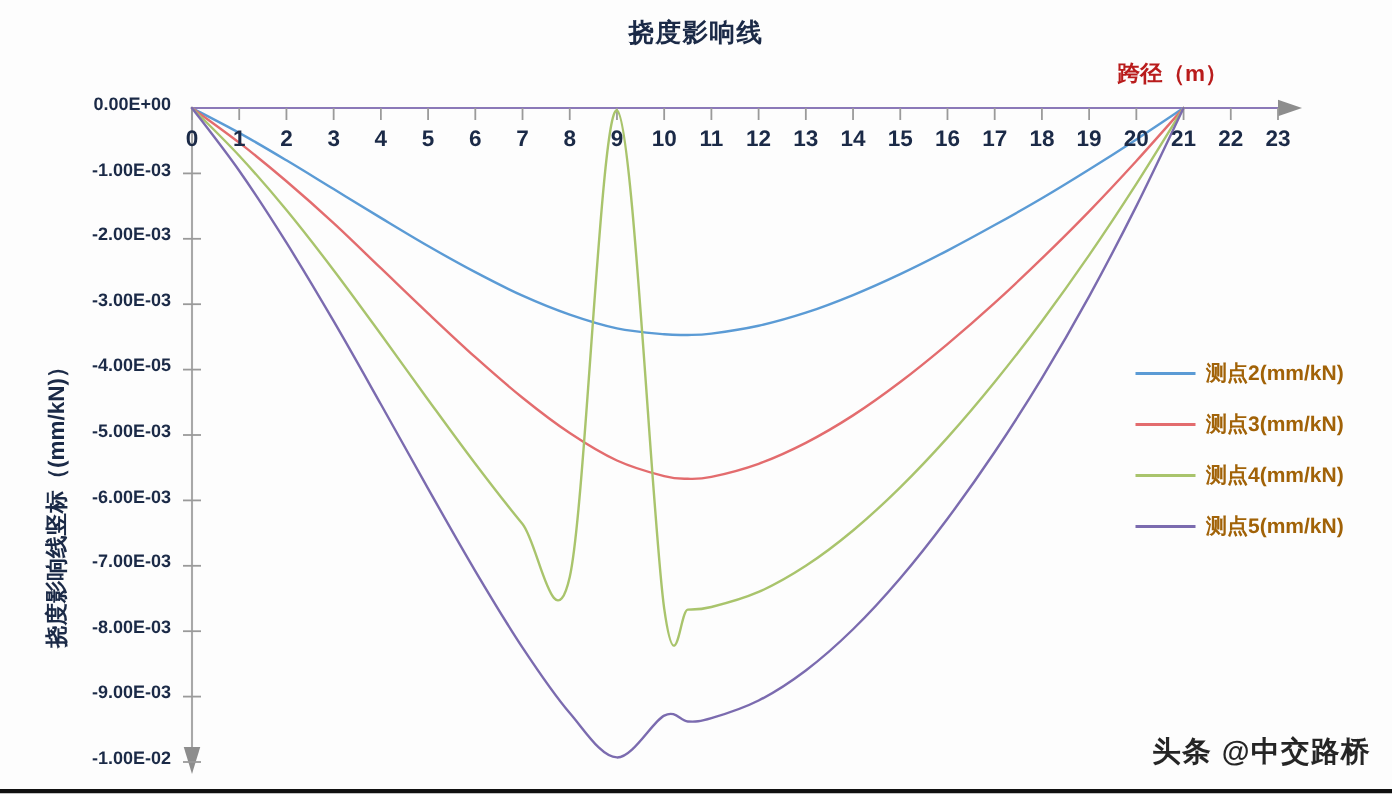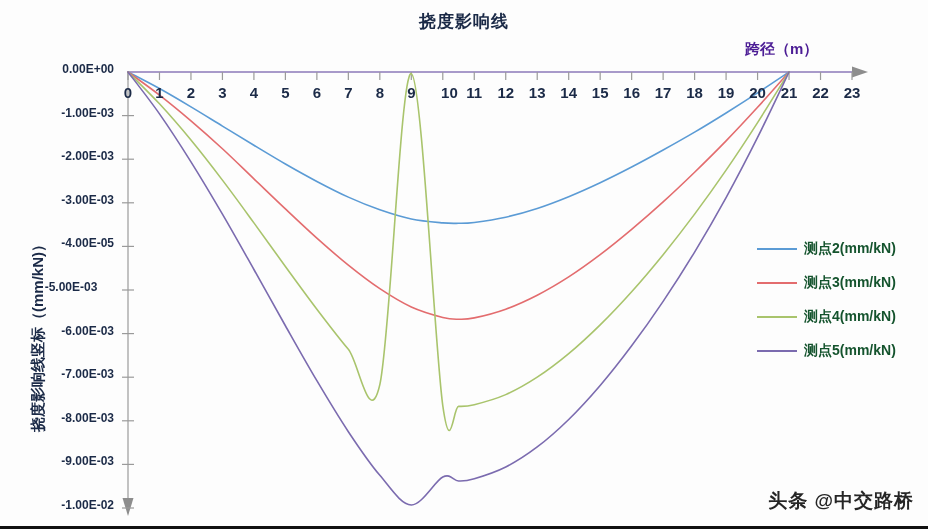--- a/index.html
+++ b/index.html
@@ -37,21 +37,21 @@
     letter-spacing: 1px;
     color: #1b2a47;
   }
 
   #x-axis-title {
     position: absolute;
     left: 745px;
     top: 40px;
     font-size: 15px;
     font-weight: bold;
-    color: #4c1d95;
+    color: #b91c1c;
     white-space: nowrap;
   }
 
   #y-axis-title {
     position: absolute;
     left: -112px;
     top: 325px;
     width: 300px;
     text-align: center;
     font-size: 15px;
@@ -100,21 +100,21 @@
   }
   .legend-swatch {
     width: 40px;
     height: 2px;
     flex: 0 0 40px;
     margin-right: 7px;
   }
   .legend-label {
     font-size: 14px;
     font-weight: bold;
-    color: #14532d;
+    color: #a16207;
     white-space: nowrap;
   }
 
   #watermark {
     position: absolute;
     right: 14px;
     bottom: 12px;
     font-size: 19px;
     font-weight: bold;
     color: #000000;
@@ -188,39 +188,39 @@
         <path d="M 128.00 72.00 C 133.25 78.98, 148.99 98.89, 159.48 113.86 C 169.97 128.83, 180.46 145.10, 190.96 161.82 C 201.45 178.53, 211.94 196.19, 222.43 214.14 C 232.93 232.08, 243.42 250.91, 253.91 269.51 C 264.41 288.11, 274.90 307.22, 285.39 325.75 C 295.88 344.28, 306.38 363.03, 316.87 380.69 C 327.36 398.35, 337.86 415.93, 348.35 431.70 C 358.84 447.47, 369.33 463.09, 379.83 475.30 C 390.32 487.51, 400.81 504.66, 411.30 504.95 C 421.80 505.24, 434.91 481.04, 442.78 477.04 C 450.65 473.05, 453.28 480.68, 458.52 480.97 C 463.77 481.26, 466.39 481.11, 474.26 478.79 C 482.13 476.46, 495.25 472.32, 505.74 467.02 C 516.23 461.71, 526.72 454.88, 537.22 446.96 C 547.71 439.04, 558.20 429.74, 568.70 419.49 C 579.19 409.25, 589.68 397.76, 600.17 385.48 C 610.67 373.20, 621.16 359.83, 631.65 345.81 C 642.14 331.78, 652.64 316.96, 663.13 301.34 C 673.62 285.71, 684.12 269.36, 694.61 252.07 C 705.10 234.77, 715.59 216.68, 726.09 197.57 C 736.58 178.46, 747.07 158.33, 757.57 137.40 C 768.06 116.47, 783.80 82.90, 789.04 72.00" fill="none" stroke="#7B6BAF" stroke-width="1.6" stroke-linecap="round"></path>
       </g>
   </svg>
 
   <div id="ytick-labels">
       <div class="ytick-label" style="left: 28px; top: 62px;">0.00E+00</div>
       <div class="ytick-label" style="left: 28px; top: 105.6px;">-1.00E-03</div>
       <div class="ytick-label" style="left: 28px; top: 149.2px;">-2.00E-03</div>
       <div class="ytick-label" style="left: 28px; top: 192.8px;">-3.00E-03</div>
       <div class="ytick-label" style="left: 28px; top: 236.4px;">-4.00E-05</div>
-      <div class="ytick-label" style="left: 28px; top: 280px; text-align: center;">-5.00E-03</div>
+      <div class="ytick-label" style="left: 28px; top: 280px;">-5.00E-03</div>
       <div class="ytick-label" style="left: 28px; top: 323.6px;">-6.00E-03</div>
       <div class="ytick-label" style="left: 28px; top: 367.2px;">-7.00E-03</div>
       <div class="ytick-label" style="left: 28px; top: 410.8px;">-8.00E-03</div>
       <div class="ytick-label" style="left: 28px; top: 454.4px;">-9.00E-03</div>
       <div class="ytick-label" style="left: 28px; top: 498px;">-1.00E-02</div>
     </div>
   <div id="xtick-labels">
       <div class="xtick-label" style="left: 113px; top: 84px;">0</div>
       <div class="xtick-label" style="left: 144.478px; top: 84px;">1</div>
       <div class="xtick-label" style="left: 175.957px; top: 84px;">2</div>
       <div class="xtick-label" style="left: 207.435px; top: 84px;">3</div>
       <div class="xtick-label" style="left: 238.913px; top: 84px;">4</div>
       <div class="xtick-label" style="left: 270.391px; top: 84px;">5</div>
       <div class="xtick-label" style="left: 301.87px; top: 84px;">6</div>
       <div class="xtick-label" style="left: 333.348px; top: 84px;">7</div>
       <div class="xtick-label" style="left: 364.826px; top: 84px;">8</div>
       <div class="xtick-label" style="left: 396.304px; top: 84px;">9</div>
-      <div class="xtick-label" style="left: 427.783px; top: 84px; text-align: right;">10</div>
+      <div class="xtick-label" style="left: 427.783px; top: 84px;">10</div>
       <div class="xtick-label" style="left: 459.261px; top: 84px;">11</div>
       <div class="xtick-label" style="left: 490.739px; top: 84px;">12</div>
       <div class="xtick-label" style="left: 522.217px; top: 84px;">13</div>
       <div class="xtick-label" style="left: 553.696px; top: 84px;">14</div>
       <div class="xtick-label" style="left: 585.174px; top: 84px;">15</div>
       <div class="xtick-label" style="left: 616.652px; top: 84px;">16</div>
       <div class="xtick-label" style="left: 648.13px; top: 84px;">17</div>
       <div class="xtick-label" style="left: 679.609px; top: 84px;">18</div>
       <div class="xtick-label" style="left: 711.087px; top: 84px;">19</div>
       <div class="xtick-label" style="left: 742.565px; top: 84px;">20</div>

